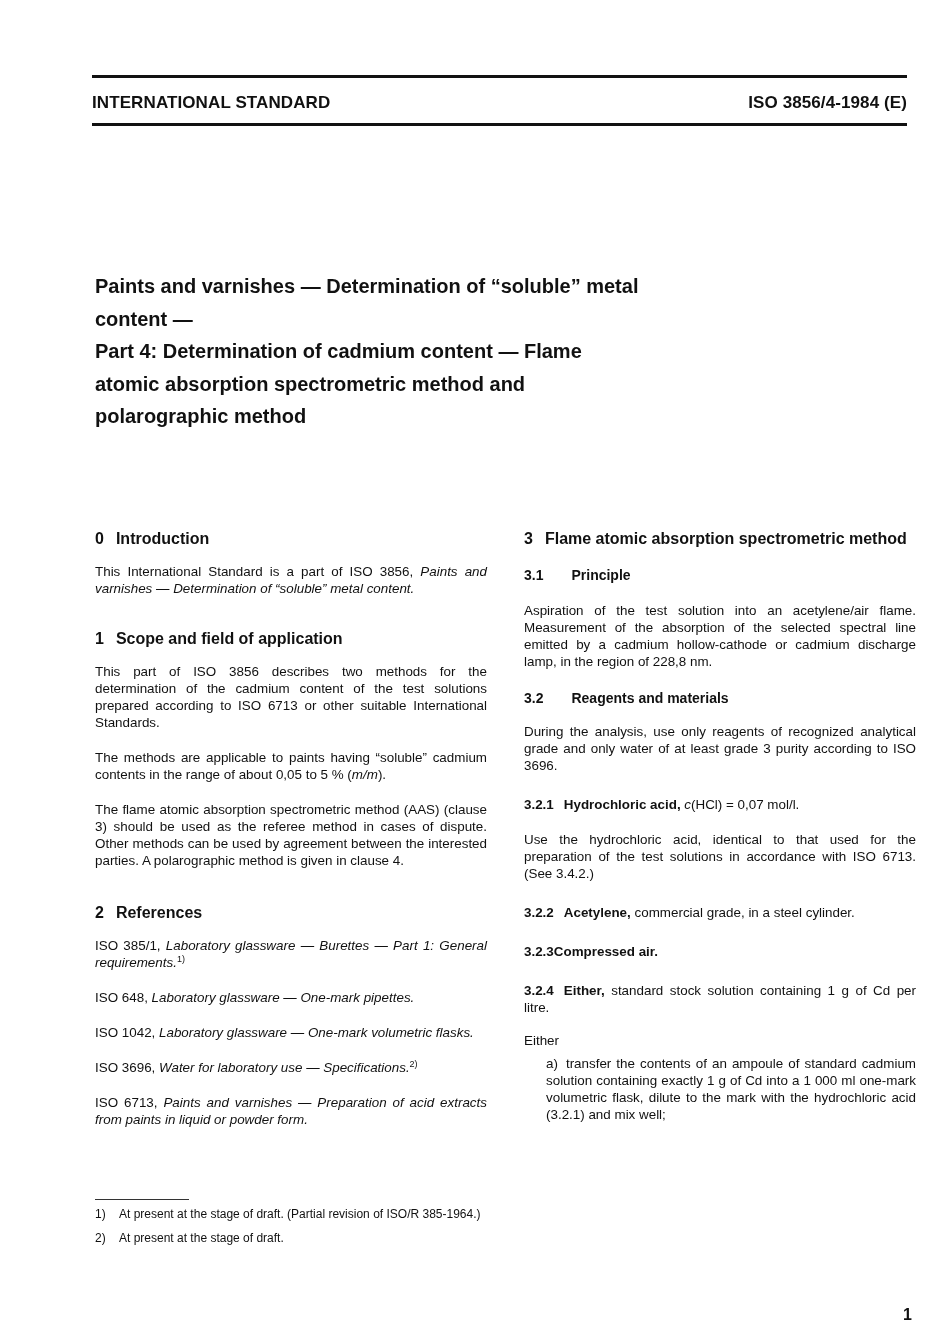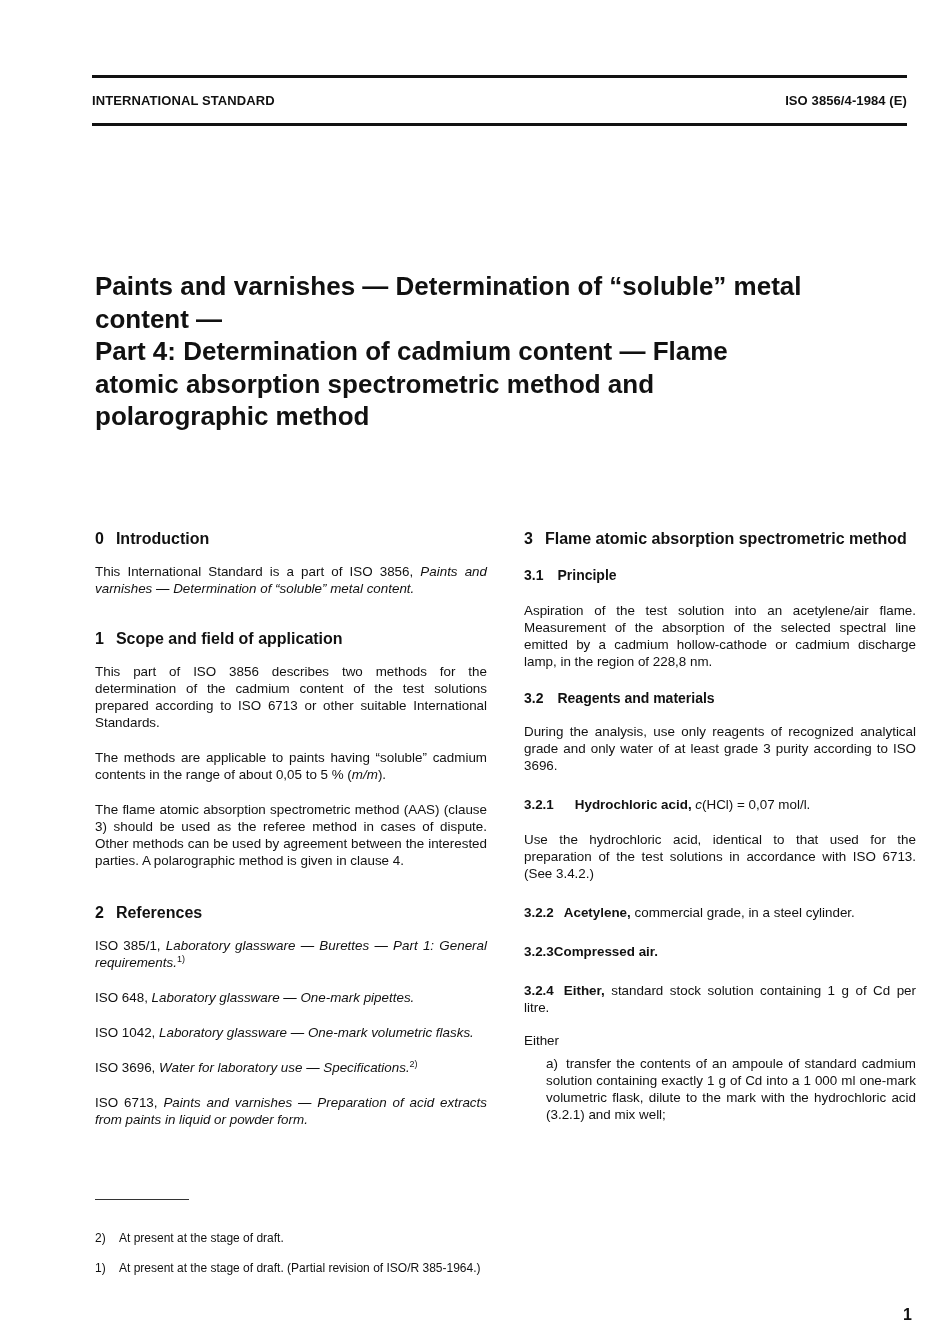--- a/index.html
+++ b/index.html
@@ -1,33 +1,33 @@
 <!DOCTYPE html>
 <html><head>
 <meta charset="utf-8">
 <style>
   html, body { margin: 0; padding: 0; background: #ffffff; }
   body { width: 950px; height: 1342px; position: relative; overflow: hidden;
          font-family: "Liberation Sans", sans-serif; color: #111; }
   .rule { position: absolute; left: 92px; width: 815px; background: #111; }
   .rule.top { top: 75px; height: 3px; }
   .rule.bottom { top: 123px; height: 3px; }
-  .hdr { position: absolute; top: 93px; font-weight: bold; font-size: 13px; letter-spacing: 0.1px; }
+  .hdr { position: absolute; top: 93px; font-weight: bold; font-size: 17px; letter-spacing: 0.1px; }
   .hdr.left { left: 92px; }
   .hdr.right { right: 43px; margin-left: 44px; }
   .title { position: absolute; left: 95px; top: 270px; width: 810px;
-           font-weight: bold; font-size: 26px; line-height: 32.5px; }
+           font-weight: bold; font-size: 20px; line-height: 32.5px; }
   .title div { white-space: nowrap; }
   .col { position: absolute; top: 529px; width: 392px; font-size: 13.4px; line-height: 17px; }
   .col.left { left: 95px; }
   .col.right { left: 524px; }
   h2 { font-size: 16px; font-weight: bold; margin: 0; line-height: 20px; }
   h2 .num { display: inline-block; margin-right: 12px; }
   h3 { font-size: 14px; font-weight: bold; margin: 0; }
-  h3 .num { display: inline-block; margin-right: 14px; }
+  h3 .num { display: inline-block; margin-right: 28px; }
   p { margin: 0; text-align: justify; }
   .sp-h { height: 18px; }
   i { font-style: italic; }
   sup { font-size: 9px; line-height: 0; }
   .b { font-weight: bold; }
   .list { padding-left: 22px; }
   .list .marker { display: inline-block; margin-right: 8px; }
   .fn-rule { position: absolute; left: 95px; top: 1199px; width: 94px; height: 1px; background: #333; }
   .fn { position: absolute; left: 95px; font-size: 12px; }
   .fn .n { display: inline-block; width: 24px; }
@@ -81,32 +81,32 @@
   <h2><span class="num">3</span><span>Flame atomic absorption spectrometric method</span></h2>
   <div style="height:18px"></div>
   <h3><span class="num">3.1</span><span>Principle</span></h3>
   <div style="height:18px"></div>
   <p>Aspiration of the test solution into an acetylene/air flame. Measurement of the absorption of the selected spectral line emitted by a cadmium hollow-cathode or cadmium discharge lamp, in the region of 228,8 nm.</p>
   <div style="height:20px"></div>
   <h3><span class="num">3.2</span><span>Reagents and materials</span></h3>
   <div style="height:16px"></div>
   <p>During the analysis, use only reagents of recognized analytical grade and only water of at least grade 3 purity according to ISO 3696.</p>
   <div style="height:22px"></div>
-  <p><span class="b" style="margin-right:21px">3.2.1</span><span class="b">Hydrochloric acid,</span> <i>c</i><span>(HCl) = 0,07 mol/l.</span></p>
+  <p><span class="b" style="margin-right:10px">3.2.1</span><span class="b">Hydrochloric acid,</span> <i>c</i><span>(HCl) = 0,07 mol/l.</span></p>
   <div class="sp-h"></div>
   <p>Use the hydrochloric acid, identical to that used for the preparation of the test solutions in accordance with ISO 6713. (See 3.4.2.)</p>
   <div style="height:22px"></div>
   <p><span class="b" style="margin-right:10px">3.2.2</span><span class="b">Acetylene,</span><span> commercial grade, in a steel cylinder.</span></p>
   <div style="height:22px"></div>
   <p><span class="b" style="">3.2.3</span><span class="b">Compressed air.</span></p>
   <div style="height:22px"></div>
   <p><span class="b" style="margin-right:10px">3.2.4</span><span class="b">Either,</span><span> standard stock solution containing 1 g of Cd per litre.</span></p>
   <div style="height:16px"></div>
   <p>Either</p>
   <div style="height:6px"></div>
   <p class="list"><span class="marker">a)</span><span>transfer the contents of an ampoule of standard cadmium solution containing exactly 1 g of Cd into a 1 000 ml one-mark volumetric flask, dilute to the mark with the hydrochloric acid (3.2.1) and mix well;</span></p>
 </div>
 
 <div class="fn-rule"></div>
-<div class="fn" style="top:1261px"><span class="n">1)</span><span>At present at the stage of draft. (Partial revision of ISO/R 385-1964.)</span></div>
+<div class="fn" style="top:1207px"><span class="n">1)</span><span>At present at the stage of draft. (Partial revision of ISO/R 385-1964.)</span></div>
 <div class="fn" style="top:1231px"><span class="n">2)</span><span>At present at the stage of draft.</span></div>
 
 <div class="pageno">1</div>
 
 </body></html>

